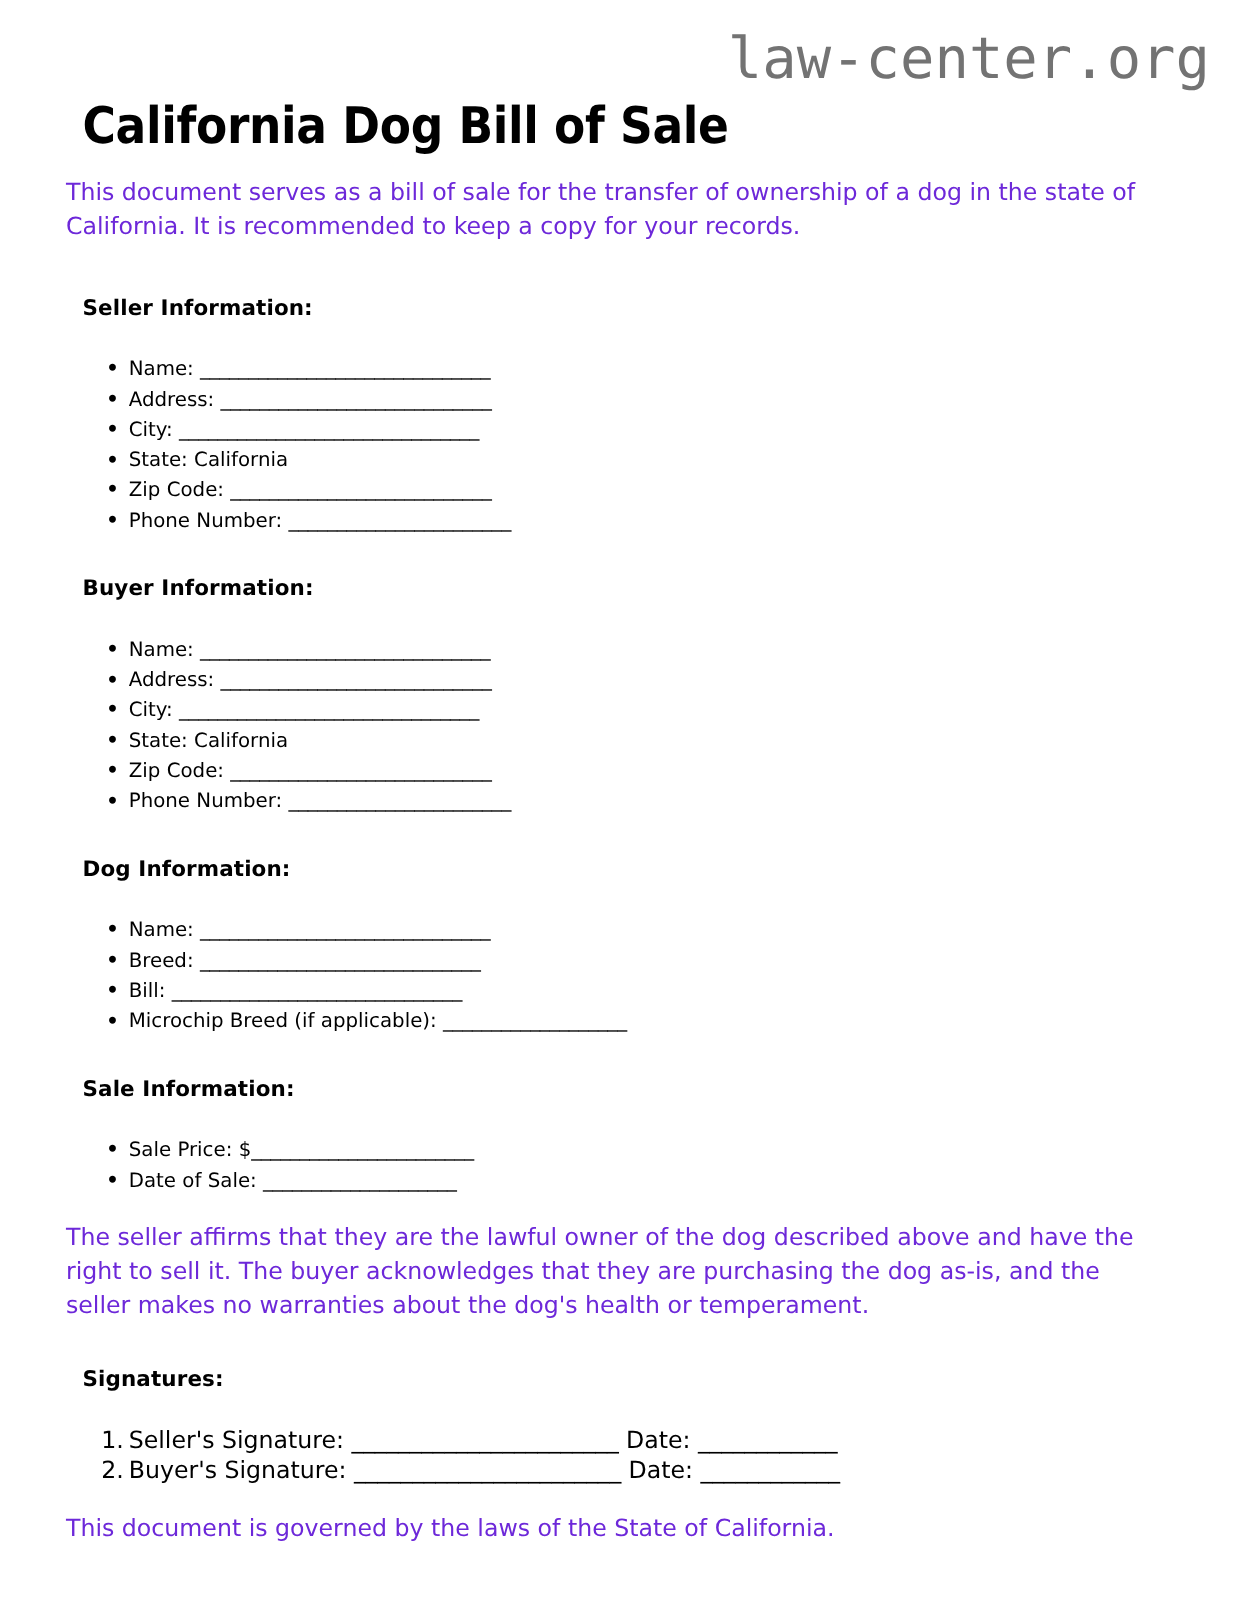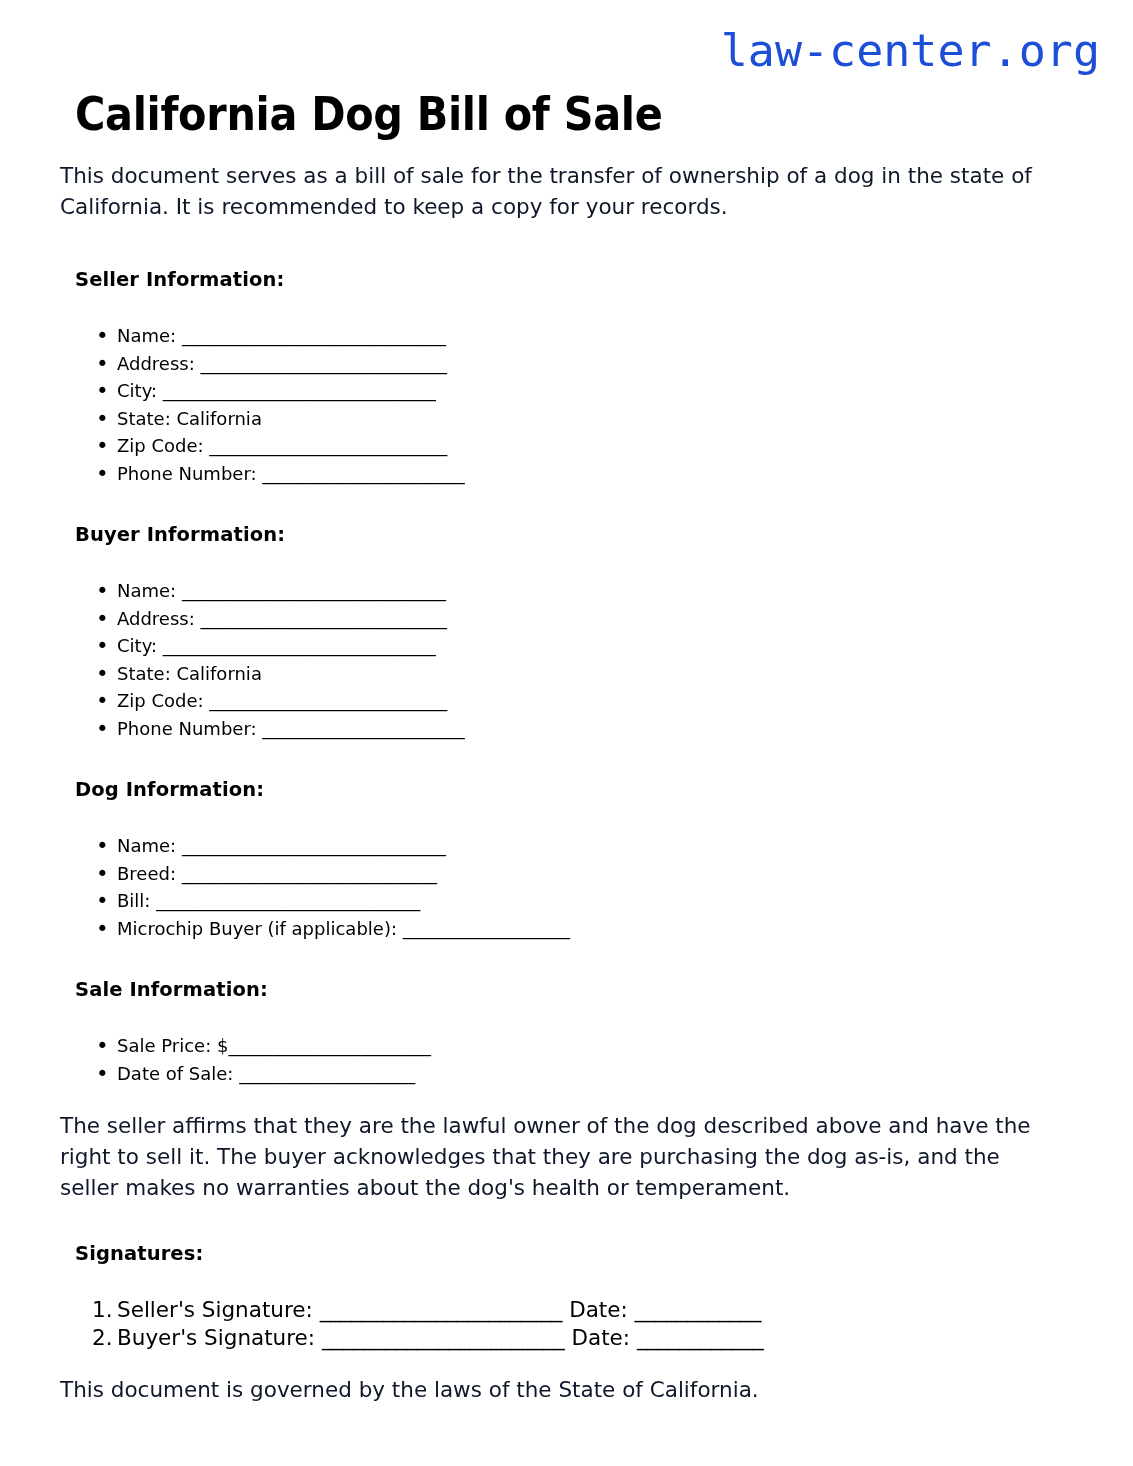--- a/index.html
+++ b/index.html
@@ -20,23 +20,23 @@
     width: 1133px;
     height: 1466px;
     box-sizing: border-box;
     padding: 0 60px;
   }
   .watermark {
     position: absolute;
     top: 28px;
     right: 33px;
     font-family: "DejaVu Sans Mono", "Liberation Mono", monospace;
-    font-size: 45px;
+    font-size: 52px;
     line-height: 1;
-    color: #1d4ed8;
+    color: #737373;
     letter-spacing: 0px;
     white-space: nowrap;
     user-select: none;
   }
   .doc-title {
     position: absolute;
     left: 60px;
     top: 74px;
     margin: 15px;
     font-size: 46px;
@@ -50,21 +50,21 @@
   .content {
     position: absolute;
     left: 60px;
     top: 160px;
     width: 1005px;
   }
   p.body-text {
     margin: 0 0 0 0;
     font-size: 21.5px;
     line-height: 31px;
-    color: #0f172a;
+    color: #6d28d9;
   }
   h2.section-heading {
     margin: 15px;
     font-size: 19.5px;
     font-weight: bold;
     line-height: 26px;
     letter-spacing: 0.1px;
   }
   ul.field-list {
     margin: 0;
@@ -156,21 +156,21 @@
     </ul>
 
     <div class="sp-list"></div>
 
     <h2 class="section-heading">Dog Information:</h2>
     <div class="sp-head"></div>
     <ul class="field-list">
       <li><span>Name: </span><span class="blank">______________________________</span></li>
       <li><span>Breed: </span><span class="blank">_____________________________</span></li>
       <li><span>Bill: </span><span class="blank">______________________________</span></li>
-      <li><span>Microchip Buyer (if applicable): </span><span class="blank">___________________</span></li>
+      <li><span>Microchip Breed (if applicable): </span><span class="blank">___________________</span></li>
     </ul>
 
     <div class="sp-list"></div>
 
     <h2 class="section-heading">Sale Information:</h2>
     <div class="sp-head"></div>
     <ul class="field-list">
       <li><span>Sale Price: $</span><span class="blank">_______________________</span></li>
       <li><span>Date of Sale: </span><span class="blank">____________________</span></li>
     </ul>

